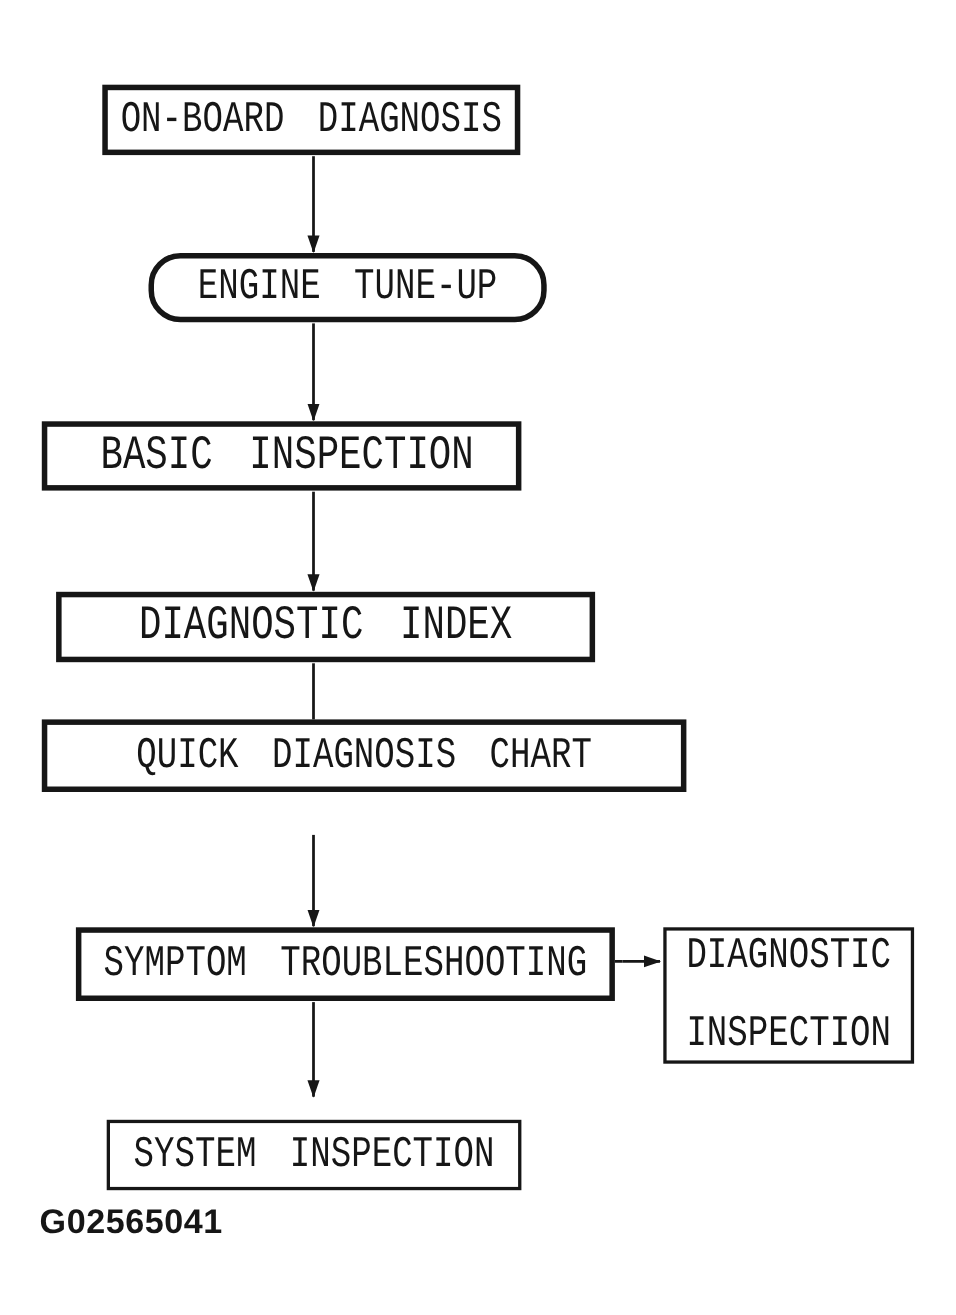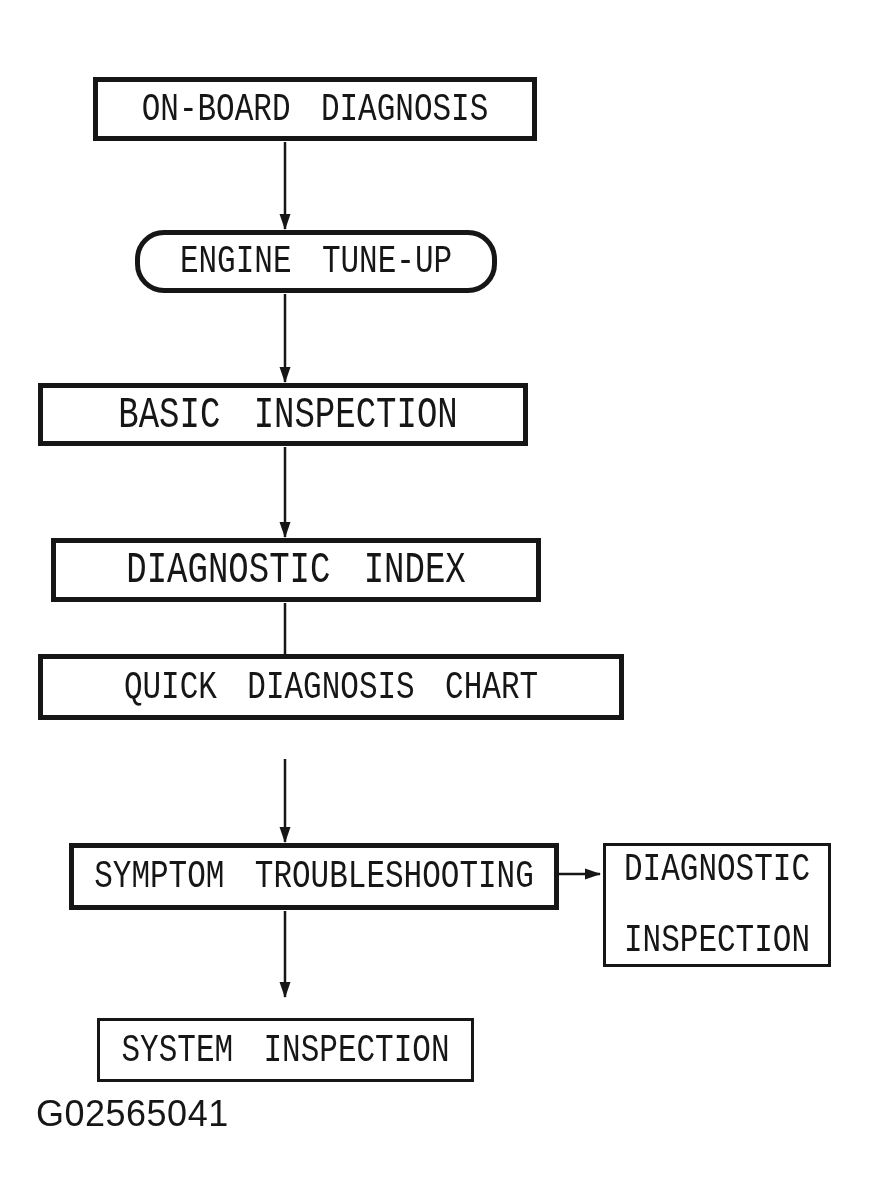--- a/index.html
+++ b/index.html
@@ -33,23 +33,23 @@
     font-size:31px;
     color:var(--ink);
     word-spacing:0.38em;
     letter-spacing:0px;
     white-space:nowrap;
     transform:scaleY(1.28);
     line-height:1;
   }
   .node-label.big{ font-size:34px; }
   
-  .n-onboard   { left:93px;  top:77px;  width:444px; height:64px; }
+  .n-onboard   { left:93px;  top:77px;  width:380px; height:64px; }
   .n-tuneup    { left:135px; top:230px; width:362px; height:63px;border-radius:29px; }
-  .n-basic     { left:38px;  top:383px; width:490px; height:63px;padding-left:10px; }
+  .n-basic     { left:38px;  top:383px; width:436px; height:63px;padding-left:10px; }
   .n-index     { left:51px;  top:538px; width:490px; height:64px; }
   .n-quick     { left:38px;  top:654px; width:586px; height:66px; }
   .n-symptom   { left:38px;  top:843px; width:490px; height:67px;margin-left:31px; }
   .n-diaginsp  { left:603px; top:843px; width:228px; height:124px;
                  flex-direction:column; gap:40px; }
   .n-system    { left:97px;  top:998px; width:377px; height:64px;margin-top:20px; }
 
   .arrow-layer{
     position:absolute;
     left:0; top:0;
@@ -59,22 +59,22 @@
   }
   .arrow-layer line{
     stroke:var(--ink);
     stroke-width:2.5;
   }
   .figure-code{
     position:absolute;
     left:36px;
     top:1093px;
     font-family:"Liberation Sans","DejaVu Sans",sans-serif;
-    font-size:36px;
-    font-weight:400;
+    font-size:31px;
+    font-weight:700;
     letter-spacing:0.5px;
     color:var(--ink);
   }
 </style>
 </head>
 <body>
 
 <div class="canvas">
 
   <svg class="arrow-layer" width="869" height="1195" viewBox="0 0 869 1195" xmlns="http://www.w3.org/2000/svg">

